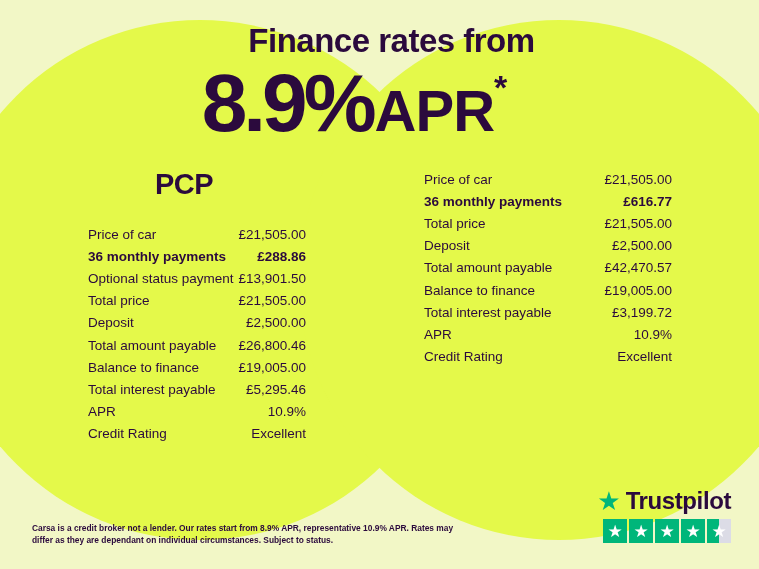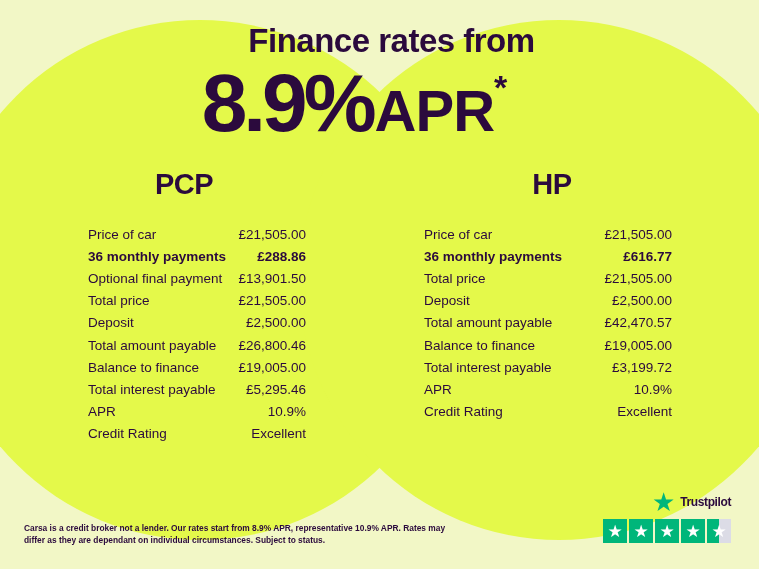--- a/index.html
+++ b/index.html
@@ -107,42 +107,42 @@
     color: #2b0a3d;
     padding: 3.6px 0;
   }
   .row.bold .label, .row.bold .value {
     font-weight: bold;
   }
   .label { text-align: left; }
   .value { text-align: right; white-space: nowrap; }
   .footer-note {
     position: absolute;
-    left: 24px;
+    left: 32px;
     bottom: 22px;
     width: 430px;
     font-size: 8.4px;
     line-height: 1.5;
     color: #2b0a3d;
     font-weight: bold;
   }
   .trustpilot {
     position: absolute;
     right: 28px;
     bottom: 26px;
     width: 132px;
   }
   .tp-top {
     display: flex;
     align-items: center;
     justify-content: flex-end;
     gap: 5px;
   }
   .tp-name {
-    font-size: 12px;
+    font-size: 24px;
     font-weight: bold;
     color: #2b0a3d;
     letter-spacing: -0.4px;
   }
   .tp-stars {
     display: flex;
     gap: 2px;
     margin-top: 4px;
     justify-content: flex-end;
   }
@@ -189,21 +189,21 @@
       <div class="table">
         <div class="row">
           <span class="label">Price of car</span>
           <span class="value">£21,505.00</span>
         </div>
         <div class="row bold">
           <span class="label">36 monthly payments</span>
           <span class="value">£288.86</span>
         </div>
         <div class="row">
-          <span class="label">Optional final payment</span>
+          <span class="label">Optional status payment</span>
           <span class="value">£13,901.50</span>
         </div>
         <div class="row">
           <span class="label">Total price</span>
           <span class="value">£21,505.00</span>
         </div>
         <div class="row">
           <span class="label">Deposit</span>
           <span class="value">£2,500.00</span>
         </div>
@@ -224,21 +224,20 @@
           <span class="value">10.9%</span>
         </div>
         <div class="row">
           <span class="label">Credit Rating</span>
           <span class="value">Excellent</span>
         </div>
       </div>
     </div>
 
     <div class="col col-hp">
-      <div class="col-title">HP</div>
       <div class="table">
         <div class="row">
           <span class="label">Price of car</span>
           <span class="value">£21,505.00</span>
         </div>
         <div class="row bold">
           <span class="label">36 monthly payments</span>
           <span class="value">£616.77</span>
         </div>
         <div class="row">

